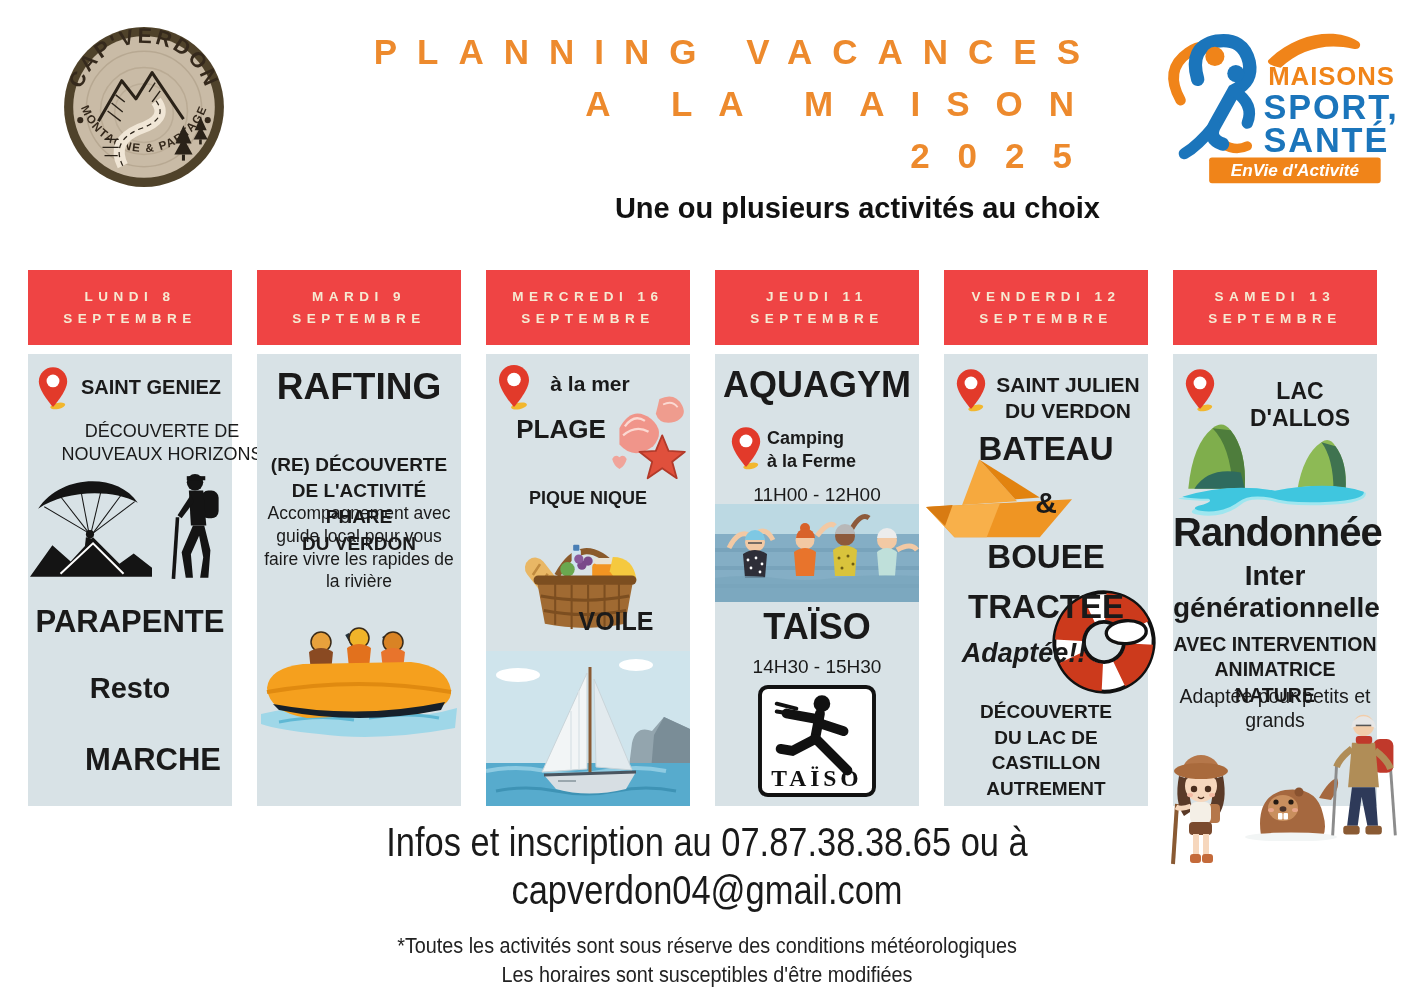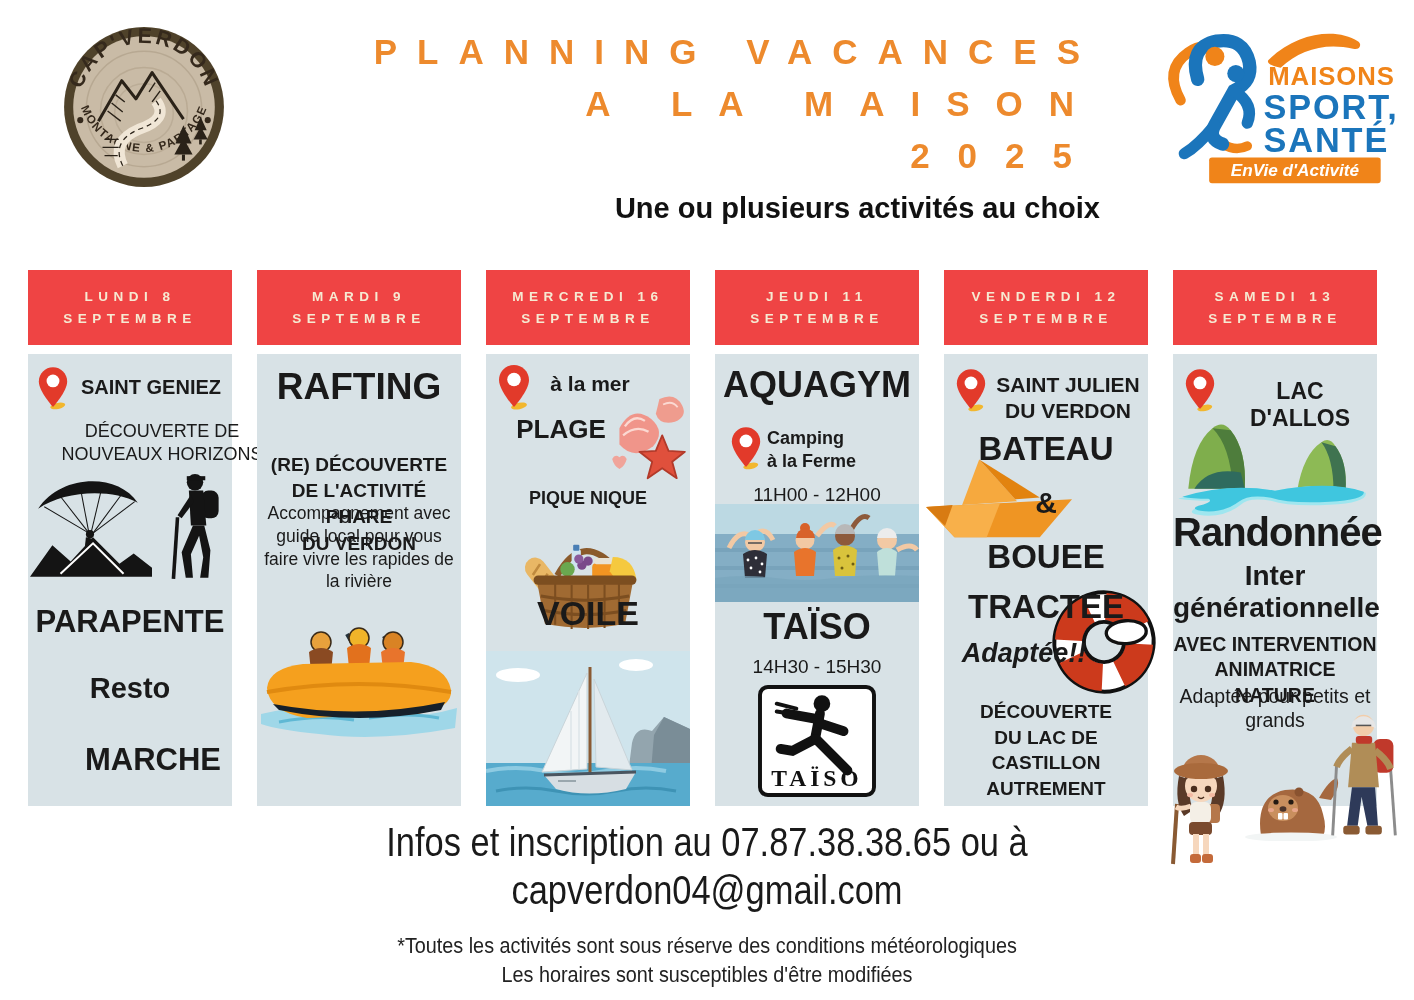--- a/index.html
+++ b/index.html
@@ -38,21 +38,21 @@
 
   
   .c2-title{top:12px;font-size:37px;}
   .c2-sub{top:70px;font-size:19px;line-height:1.38;margin-top:28px;}
   .c2-body{top:148px;font-size:17.5px;line-height:1.3;padding:0 2px;box-sizing:border-box;}
 
   
   .c3-loc{left:44px;top:18px;width:120px;text-align:center;font-size:21px;font-weight:bold;}
   .c3-i1{top:60px;left:0;width:150px;text-align:center;font-size:26px;}
   .c3-i2{top:126px;font-size:18px;margin-top:8px;}
-  .c3-i3{top:240px;font-size:34px;}
+  .c3-i3{top:253px;font-size:25px;margin-left:28px;}
 
   
   .c4-title{top:10px;font-size:36px;}
   .c4-loc{left:52px;top:73px;width:146px;text-align:left;font-size:18px;font-weight:bold;line-height:1.25;}
   .c4-t1{top:130px;font-size:19px;}
   .c4-title2{top:252px;font-size:36px;}
   .c4-t2{top:302px;font-size:19px;}
 
   
   .c5-loc{left:48px;top:18px;width:152px;text-align:center;font-size:21px;font-weight:bold;line-height:1.25;}

